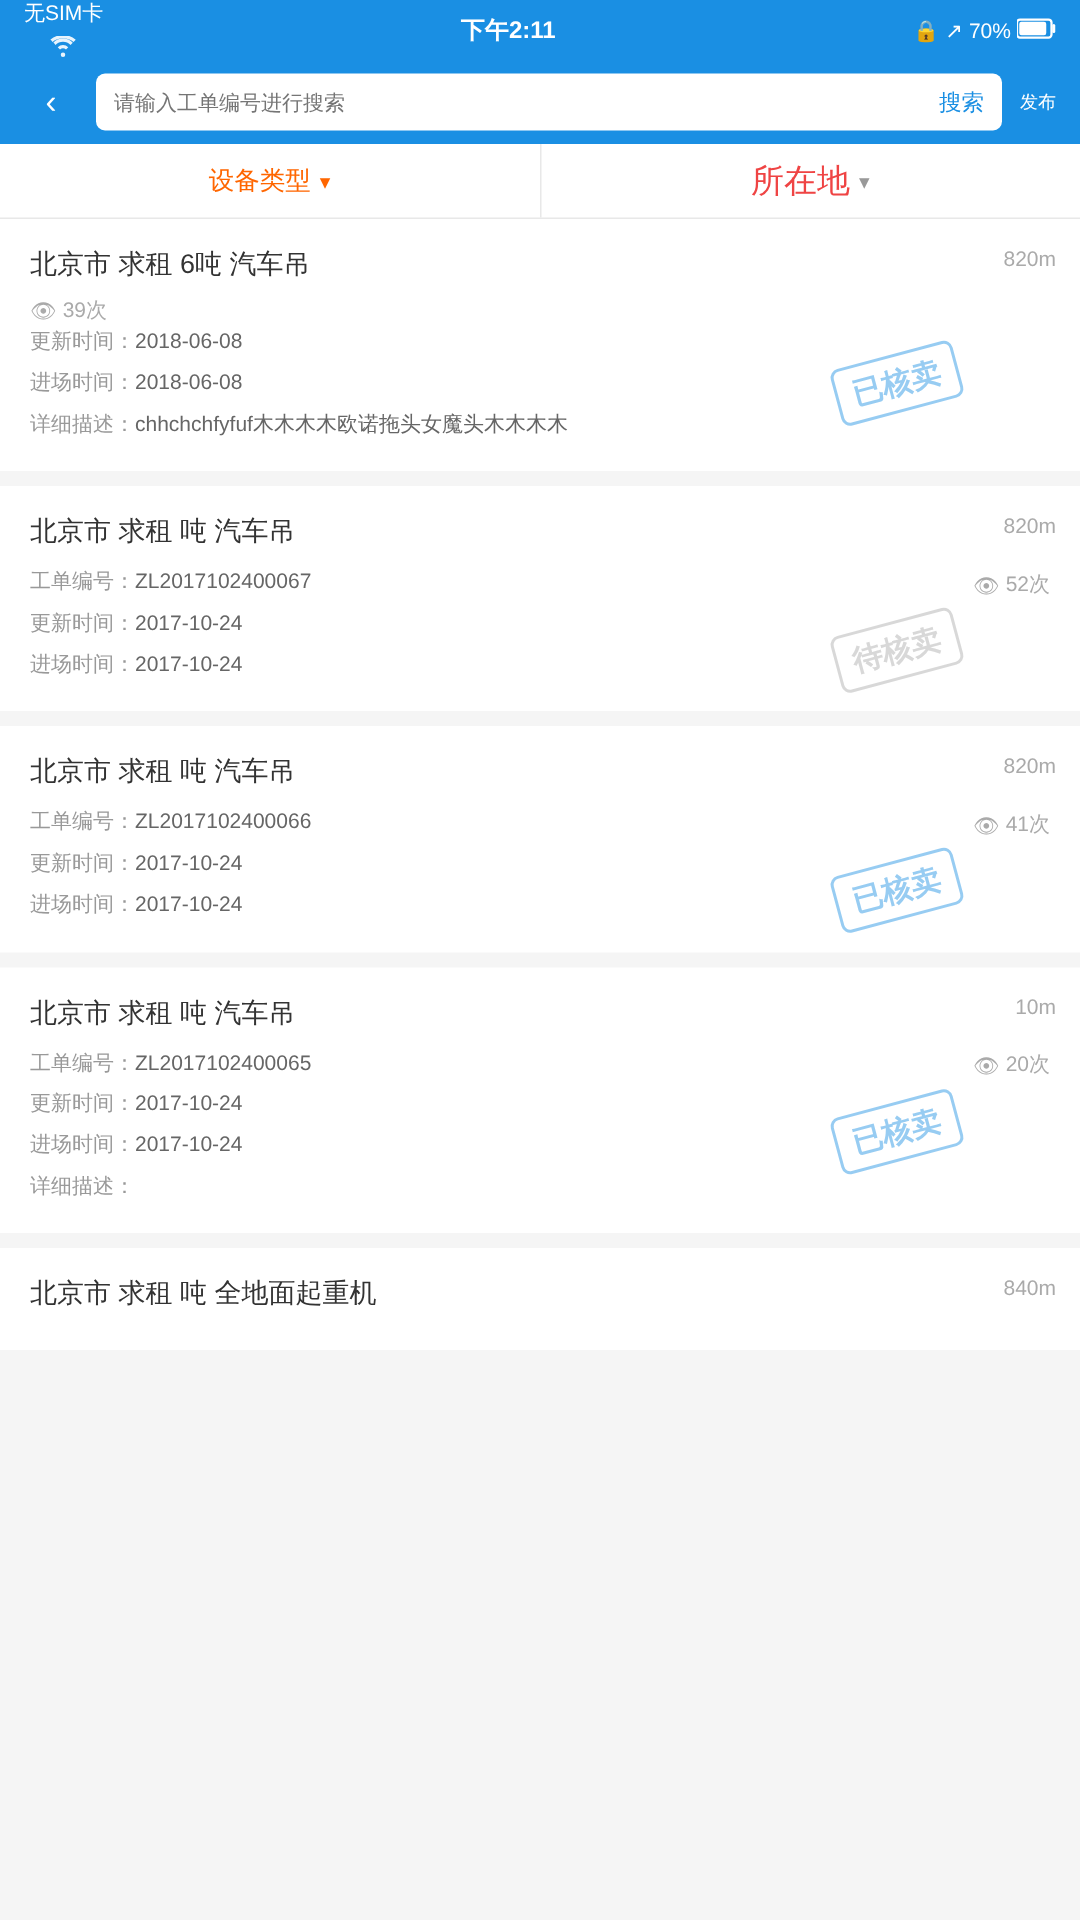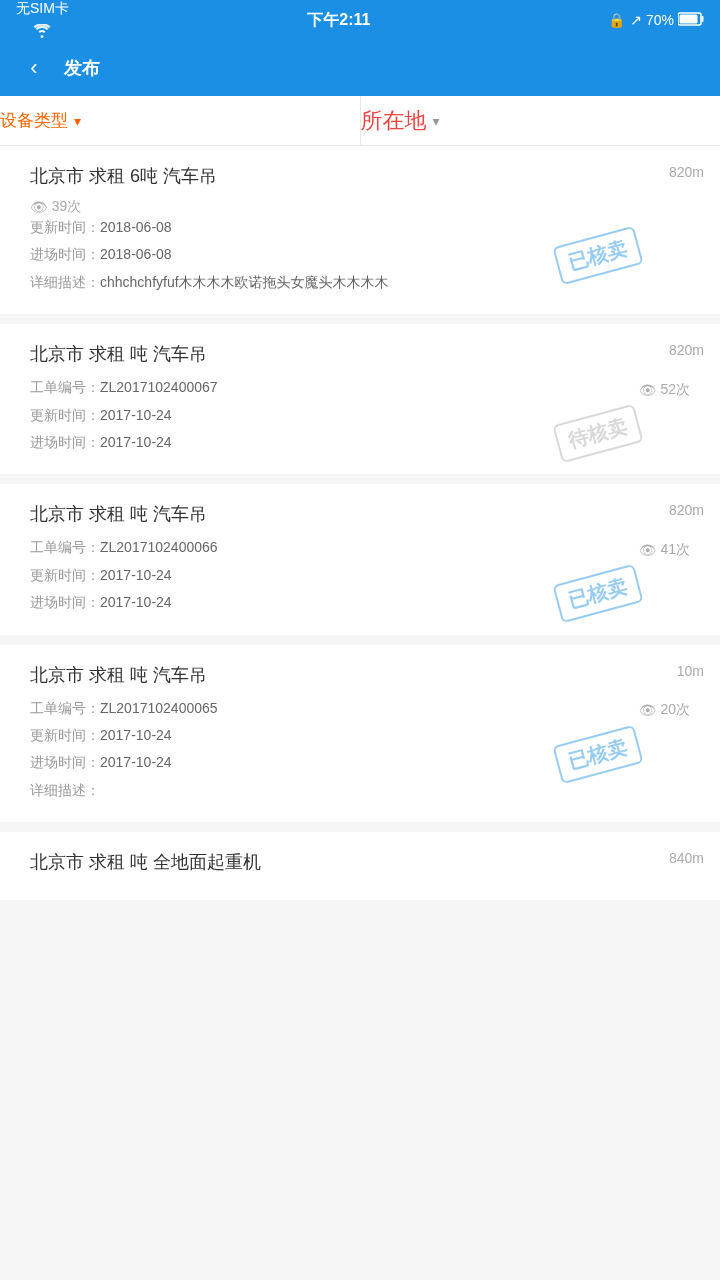--- a/index.html
+++ b/index.html
@@ -68,39 +68,39 @@
       background: none;
       border: none;
       color: #1a8fe3;
       font-size: 15px;
       padding: 0 12px;
       cursor: pointer;
       font-weight: 500;
     }
     .publish-btn {
       color: white;
-      font-size: 18px;
-      font-weight: 700;
+      font-size: 12px;
+      font-weight: 400;
       cursor: pointer;
       white-space: nowrap;
     }
 
     
     .filter-bar {
       background: white;
       height: 50px;
       display: flex;
       align-items: center;
       border-bottom: 1px solid #e8e8e8;
     }
     .filter-item {
       flex: 1;
       display: flex;
       align-items: center;
-      justify-content: flex-start;
+      justify-content: center;
       gap: 6px;
       cursor: pointer;
       height: 100%;
     }
     .filter-item:first-child {
       border-right: 1px solid #e8e8e8;
     }
     .filter-label-active {
       color: #ff6600;
       font-size: 17px;
@@ -119,21 +119,21 @@
       font-size: 14px;
     }
 
     
     .list { background: #f5f5f5; }
 
     
     .card {
       background: white;
       margin-bottom: 10px;
-      padding: 18px 30px 16px;
+      padding: 18px 20px 16px;
       position: relative;
     }
     .card-title {
       font-size: 18px;
       color: #333;
       font-weight: 400;
       margin-bottom: 10px;
     }
     .card-distance {
       position: absolute;
@@ -213,20 +213,24 @@
         <rect x="0" y="1" width="23" height="12" rx="2" fill="none" stroke="white" stroke-width="1.5"></rect>
         <rect x="23.5" y="4" width="2" height="6" rx="1" fill="white"></rect>
         <rect x="1.5" y="2.5" width="18" height="9" rx="1.5" fill="white"></rect>
       </svg>
     </span>
   </div>
 </div>
 
 <div class="nav-bar">
   <div class="nav-back">‹</div>
+  <div class="search-bar">
+    <input class="search-input" type="text" placeholder="请输入工单编号进行搜索" style="">
+    <button class="search-btn">搜索</button>
+  </div>
   <div class="publish-btn">发布</div>
 </div>
 
 <div class="filter-bar">
   <div class="filter-item">
     <span class="filter-label-active">设备类型</span>
     <span class="chevron-down">▾</span>
   </div>
   <div class="filter-item">
     <span class="filter-label">所在地</span>

